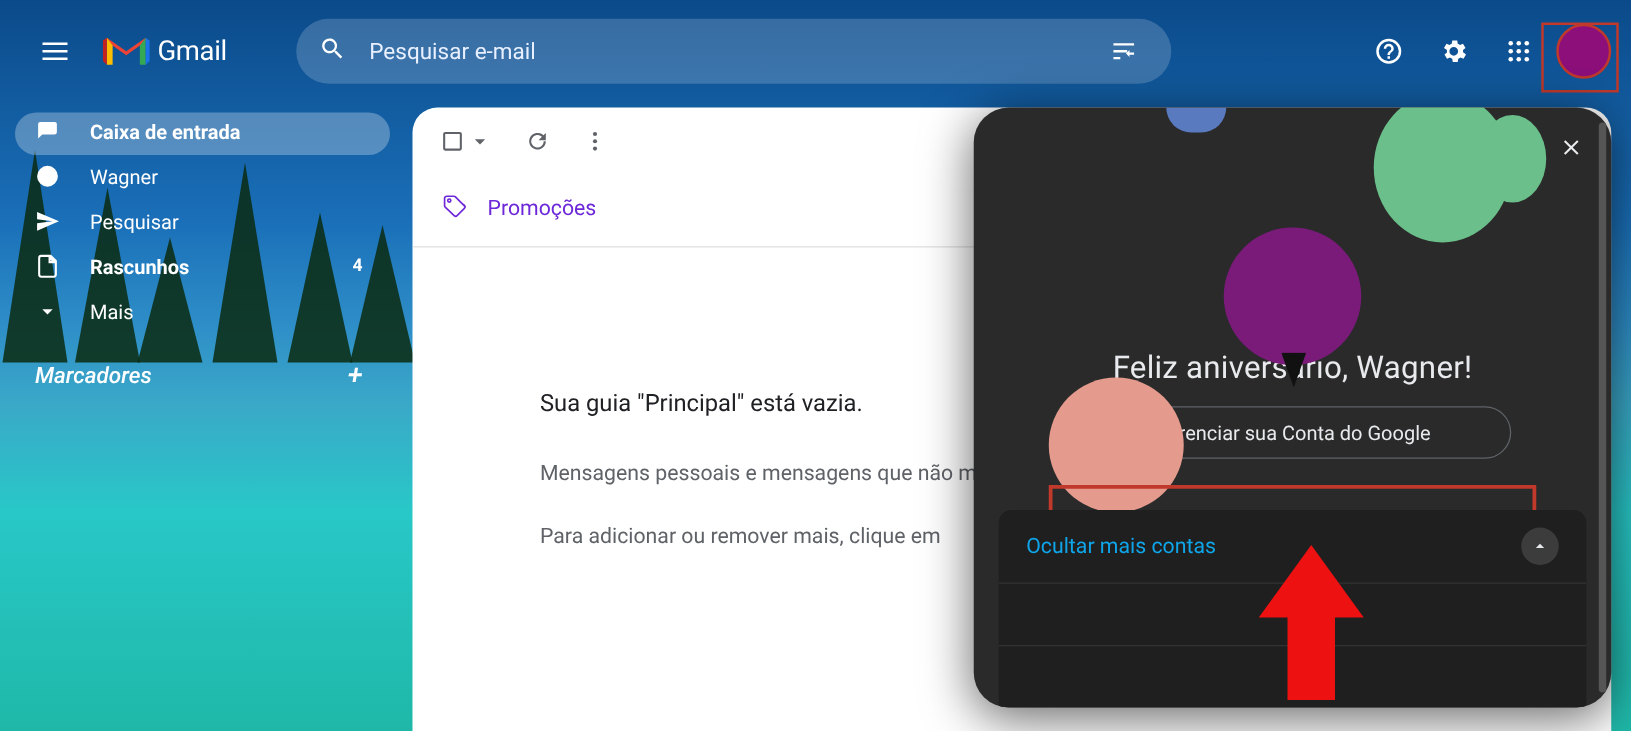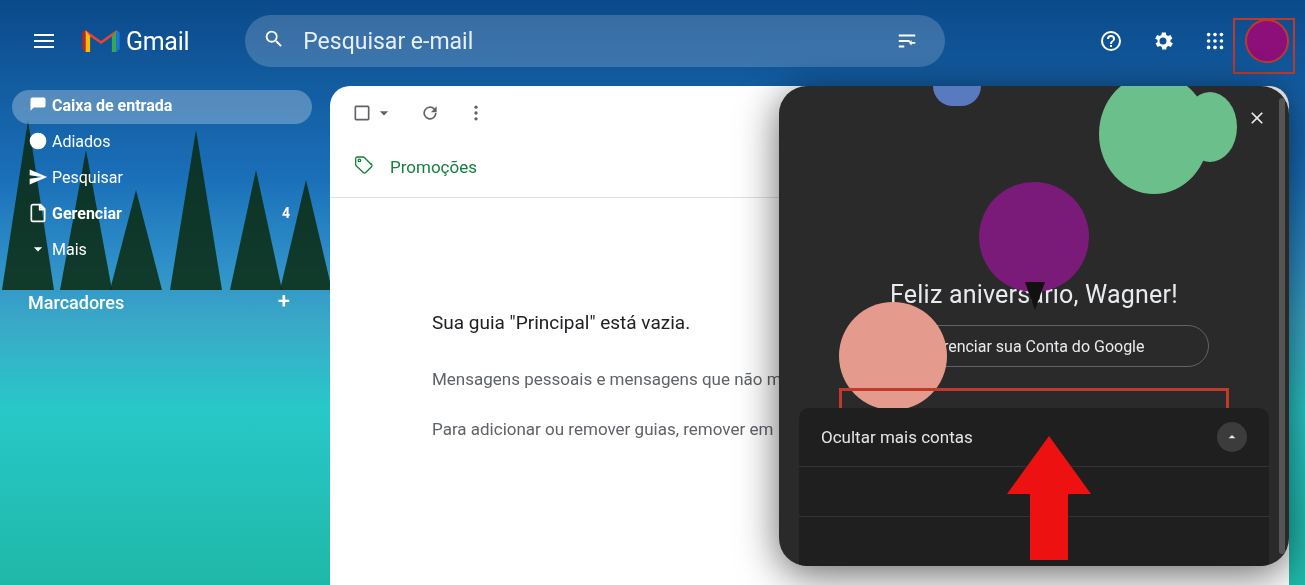--- a/index.html
+++ b/index.html
@@ -20,64 +20,64 @@
 .t6{left:280px;border-bottom-width:110px;}
 
 
 .header { position:absolute; top:0; left:0; right:0; height:82px; display:flex; align-items:center; padding:0 14px 0 22px; gap:16px; }
 .icon-btn { width:44px; height:44px; border-radius:50%; display:flex; align-items:center; justify-content:center; cursor:pointer; }
 .hamburger { display:flex; flex-direction:column; gap:4px; }
 .hamburger span{ width:20px; height:2px; background:#fff; }
 .logo { display:flex; align-items:center; gap:6px; margin-right:40px;}
 .logo-m { width:38px; height:28px; position:relative; }
 .logo-m svg{width:100%;height:100%}
-.logo-text { font-size:25px; font-weight:400; color:#fff; letter-spacing:-.3px;}
+.logo-text { font-size:22px; font-weight:400; color:#fff; letter-spacing:-.3px;}
 .search { flex:0 0 700px; height:52px; background:rgba(255,255,255,0.18); border-radius:30px; display:flex; align-items:center; padding:0 18px; gap:18px; color:#fff; position:relative;}
 .search-icon svg, .tune-icon svg { width:22px; height:22px; }
-.search input { flex:1; background:transparent; border:none; outline:none; font-size:23px; color:#fff; }
+.search input { flex:1; background:transparent; border:none; outline:none; font-size:18px; color:#fff; }
 .search input::placeholder{color:#e8f0ff;}
 .tune-icon{position:absolute;right:16px;}
 .header-right{ margin-left:auto; display:flex; align-items:center; gap:8px; padding-right:2px;}
 .avatar{ width:44px; height:44px; border-radius:50%; background:#8c0f7a; border:2px solid #c0392b; position:relative;}
 .avatar-box{ position:absolute; top:18px; right:10px; width:62px; height:56px; border:2px solid #c0392b; pointer-events:none;}
 
 
 .sidebar { position:absolute; top:88px; left:12px; width:300px; }
 .compose { background:#fff; color:#202124; height:54px; width:172px; border-radius:18px; display:flex; align-items:center; gap:16px; padding:0 22px; font-size:17px; font-weight:500; box-shadow:0 2px 8px rgba(0,0,0,.3); cursor:pointer; margin-bottom:18px;}
-.nav-item { height:34px; border-radius:20px; display:flex; align-items:center; padding:0 16px 4px 16px; gap:4px; font-size:16px; color:#fff; cursor:pointer; margin:2px 0; position:relative;}
+.nav-item { height:34px; border-radius:20px; display:flex; align-items:center; padding:0 16px 4px 16px; gap:24px; font-size:16px; color:#fff; cursor:pointer; margin:2px 0; position:relative;}
 .nav-item.active { background:rgba(255,255,255,.28); font-weight:700;}
 .nav-item .badge{position:absolute; right:22px; font-size:14px;}
 .nav-item.bold{font-weight:700;}
 .nicon{width:20px;height:20px;display:flex;align-items:center;justify-content:center;}
 .nicon svg{width:20px;height:20px;}
-.section-title{ display:flex; align-items:flex-end; justify-content:space-between; padding:18px 22px 8px 16px; font-size:18px; font-weight:500;}
+.section-title{ display:flex; align-items:center; justify-content:space-between; padding:18px 22px 8px 16px; font-size:18px; font-weight:500;font-style:italic;}
 .plus{font-size:22px; cursor:pointer;}
 
 
 .main { position:absolute; top:86px; left:330px; right:16px; bottom:0; background:#fff; border-radius:20px 20px 0 0; color:#202124; overflow:hidden;}
 .toolbar{ height:54px; display:flex; align-items:center; gap:26px; padding:0 22px; color:#5f6368;}
 .checkbox-btn{display:flex;align-items:center;gap:2px;cursor:pointer;}
 .toolbar svg{width:20px;height:20px;}
 .tabs{ height:58px; display:flex; align-items:flex-end; border-bottom:1px solid #e0e0e0; padding:0 8px;}
-.tab{ width:222px; height:56px; display:flex; align-items:center; gap:16px; padding:0 16px; font-size:17px; color:#15803d; cursor:pointer; border-bottom:4px solid transparent;}
+.tab{ width:222px; height:56px; display:flex; align-items:center; gap:16px; padding:0 16px; font-size:17px; color:#6d28d9; cursor:pointer; border-bottom:4px solid transparent;}
 .tab.active{ color:#0b57d0; border-bottom-color:#0b57d0; font-weight:500;}
 .tab svg{width:20px;height:20px;}
 .empty{ padding:110px 24px 0 102px; color:#5f6368; font-size:17px; line-height:1.6;}
 .empty h3{ font-size:19px; font-weight:400; margin-bottom:28px; color:#202124;}
 .empty p{margin-bottom:22px; max-width:540px;}
 .link{color:#0b57d0;}
 
 
 .account-overlay{ position:absolute; top:86px; right:16px; width:510px; height:480px; background:#2a2a2a; border-radius:28px; box-shadow:0 8px 40px rgba(0,0,0,.6); overflow:hidden; color:#e8eaed;}
 .close-btn{position:absolute; top:14px; right:14px; width:36px; height:36px; display:flex; align-items:center; justify-content:center; cursor:pointer; border-radius:50%;}
 .close-btn svg{width:20px;height:20px;}
 .greeting{ text-align:center; font-size:25px; font-weight:400; margin-top:194px; color:#e8eaed; letter-spacing:.2px;}
 .manage{ margin:16px auto 0; width:350px; height:42px; border:1px solid #5f6368; border-radius:22px; display:flex; align-items:center; justify-content:center; font-size:16px; color:#e8eaed; cursor:pointer; position:relative;}
 .manage-outline{ position:absolute; top:302px; left:60px; width:390px; height:72px; border:3px solid #c0392b; pointer-events:none;}
-.more-accounts{ position:absolute; bottom:100px; left:20px; right:20px; height:58px; background:#1f1f1f; border-radius:10px 10px 0 0; display:flex; align-items:center; padding:0 22px; justify-content:space-between; font-size:17px; color:#e5e5e5; cursor:pointer;}
+.more-accounts{ position:absolute; bottom:100px; left:20px; right:20px; height:58px; background:#1f1f1f; border-radius:10px 10px 0 0; display:flex; align-items:center; padding:0 22px; justify-content:space-between; font-size:17px; color:#0ea5e9; cursor:pointer;}
 .expand-circle{width:30px;height:30px;border-radius:50%;background:#3c3c3c;display:flex;align-items:center;justify-content:center;}
 .divider-row{position:absolute; bottom:50px; left:20px; right:20px; height:50px; background:#1f1f1f; border-top:1px solid #333;}
 .divider-row2{position:absolute; bottom:0px; left:20px; right:20px; height:50px; background:#1f1f1f; border-top:1px solid #333;}
 
 .balloon{position:absolute; border-radius:50%;}
 .b-green{width:110px;height:120px;background:#6bbf8a;top:-12px;right:80px;}
 .b-green::after{content:"";position:absolute;right:-28px;top:18px;width:54px;height:70px;background:#6bbf8a;border-radius:50%;}
 .b-purple{width:110px;height:110px;background:#7a1b7a;top:96px;left:200px;}
 .b-purple::after{content:"";position:absolute;left:46px;bottom:-18px;width:20px;height:28px;background:#111;clip-path:polygon(0 0,100% 0,50% 100%);} 
 .b-pink{width:108px;height:108px;background:#e49b8d;top:216px;left:60px;}
@@ -174,37 +174,37 @@
         </svg>
       </span>
     <span>Caixa de entrada</span>
   </div>
   <div class="nav-item">
     <span class="nicon">
         <svg viewBox="0 0 24 24">
           <path d="M12 2a10 10 0 1 0 0 20 10 10 0 0 0 0-20zm.5 5H11v6l5.3 3.2.7-1.2-4.5-2.7V7z"></path>
         </svg>
       </span>
-    <span>Adiados</span>
+    <span>Wagner</span>
   </div>
   <div class="nav-item">
     <span class="nicon">
         <svg viewBox="0 0 24 24">
           <path d="M2 21l21-9L2 3v7l15 2-15 2z"></path>
         </svg>
       </span>
     <span>Pesquisar</span>
   </div>
   <div class="nav-item bold">
     <span class="nicon">
         <svg viewBox="0 0 24 24">
           <path d="M6 2h9l5 5v13a2 2 0 0 1-2 2H6a2 2 0 0 1-2-2V4a2 2 0 0 1 2-2zm8 1.5V8h4.5L14 3.5z" fill="none" stroke="currentColor" stroke-width="2"></path>
         </svg>
       </span>
-    <span>Gerenciar</span>
+    <span>Rascunhos</span>
     <span class="badge">4</span>
   </div>
   <div class="nav-item">
     <span class="nicon">
         <svg viewBox="0 0 24 24">
           <path d="M7 10l5 5 5-5z"></path>
         </svg>
       </span>
     <span>Mais</span>
   </div>
@@ -242,21 +242,21 @@
     <div class="tab">
       <span><svg viewBox="0 0 24 24">
             <path d="M21 11.6 12.4 3a2 2 0 0 0-1.4-.6H4A2 2 0 0 0 2 4.4v7a2 2 0 0 0 .6 1.4L11.2 21a2 2 0 0 0 2.8 0l7-7a2 2 0 0 0 0-2.8zM6.5 8A1.5 1.5 0 1 1 8 6.5 1.5 1.5 0 0 1 6.5 8z" fill="none" stroke="currentColor" stroke-width="1.6"></path>
           </svg></span>
       <span>Promoções</span>
     </div>
   </div>
   <div class="empty">
     <h3>Sua guia "Principal" está vazia.</h3>
     <p>Mensagens pessoais e mensagens que não mostradas aqui.</p>
-    <p><span>Para adicionar ou remover guias, remover em </span><span class="link"></span></p>
+    <p><span>Para adicionar ou remover mais, clique em </span><span class="link"></span></p>
   </div>
 </div>
 
 <div class="account-overlay">
   <div class="ov-scroll"></div>
   <div class="close-btn">
       <svg viewBox="0 0 24 24">
         <path fill="#e8eaed" d="M19 6.4 17.6 5 12 10.6 6.4 5 5 6.4 10.6 12 5 17.6 6.4 19 12 13.4 17.6 19 19 17.6 13.4 12z"></path>
       </svg>
     </div>

